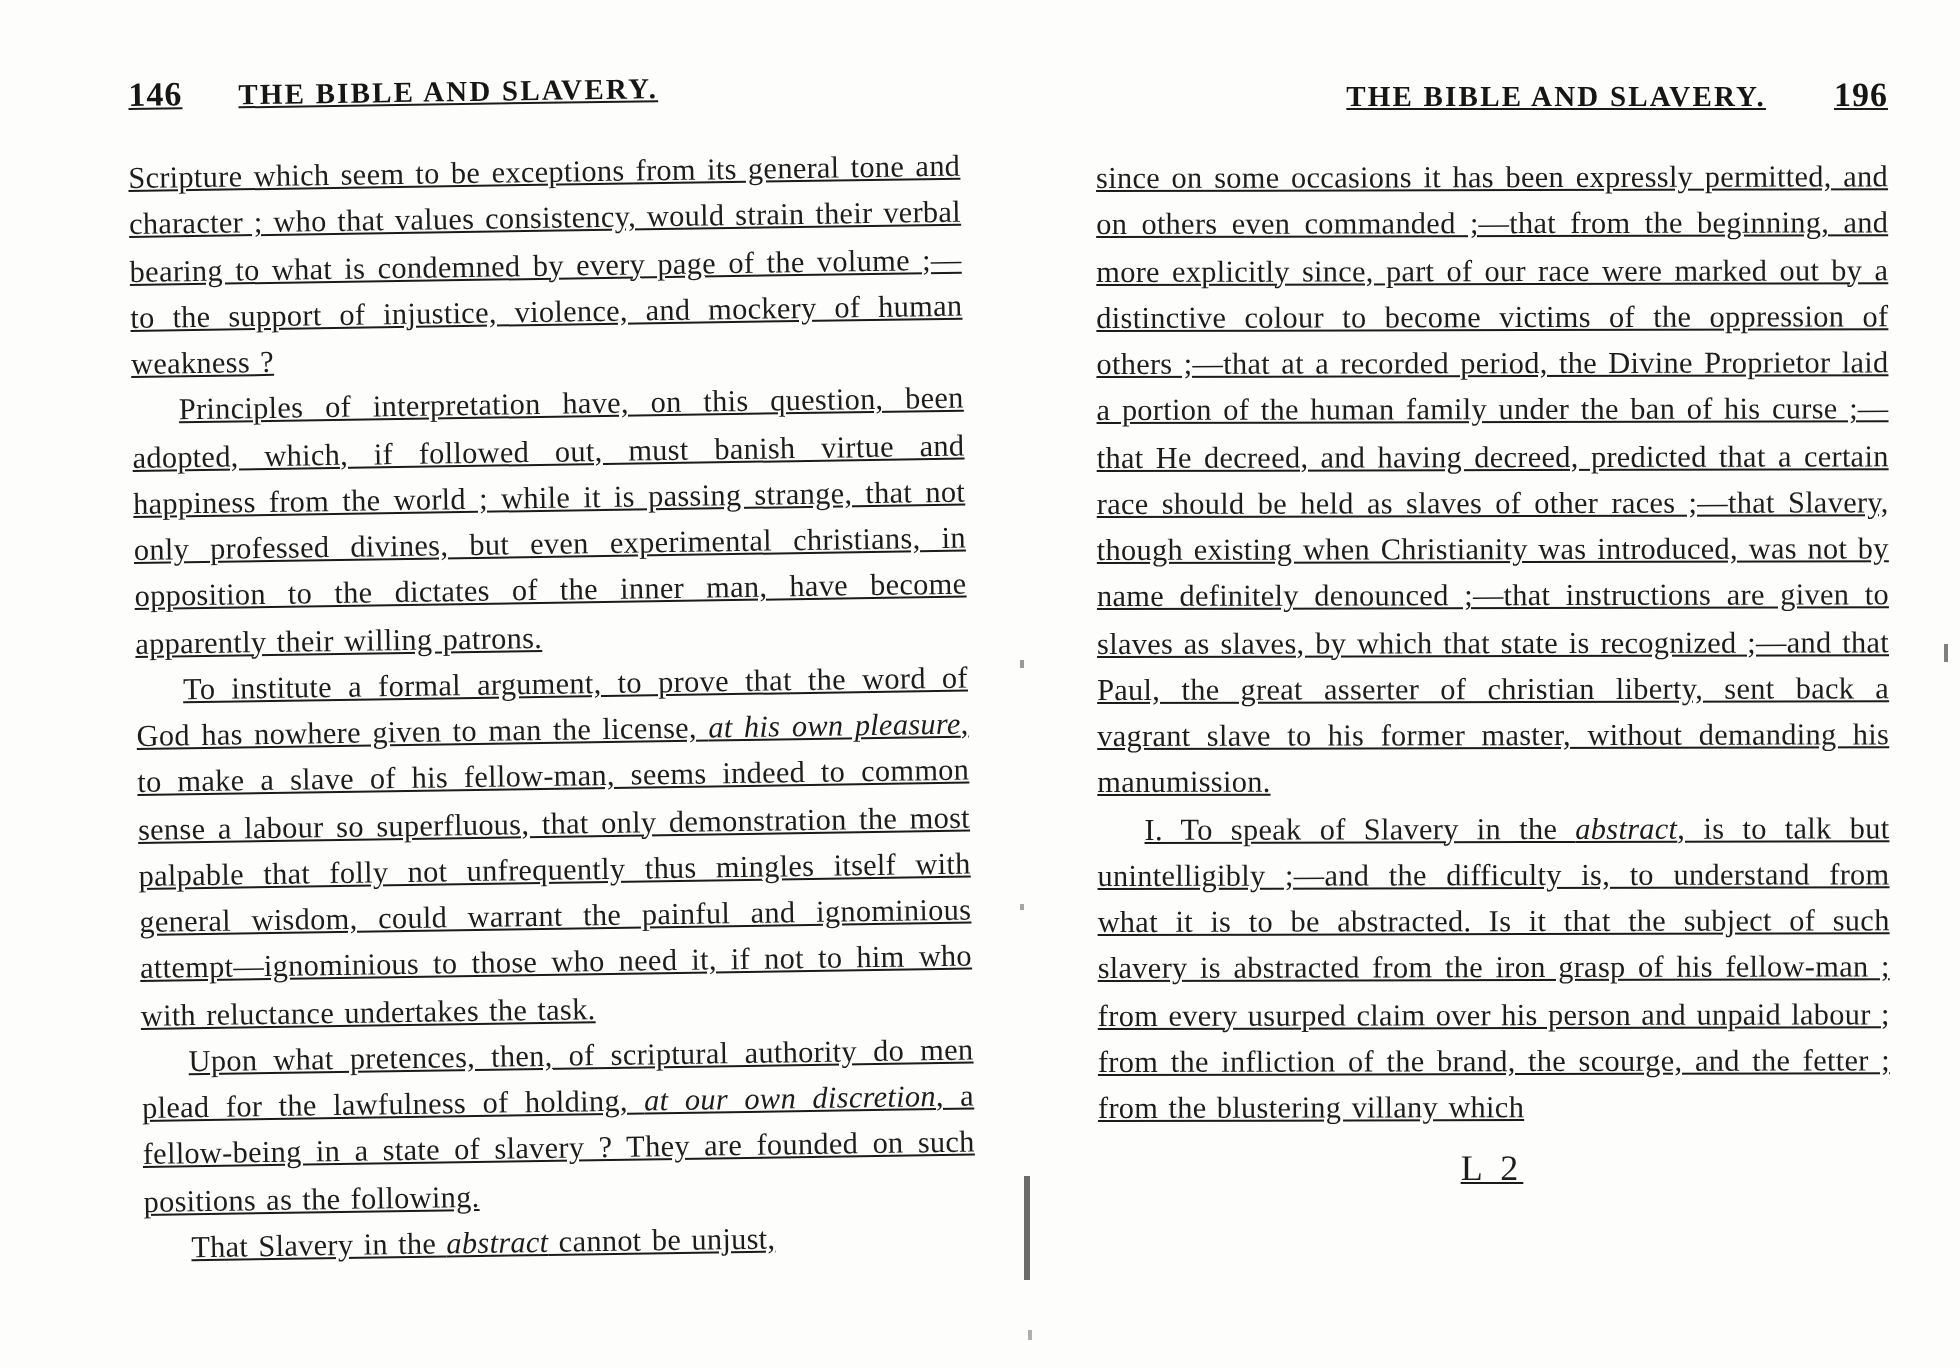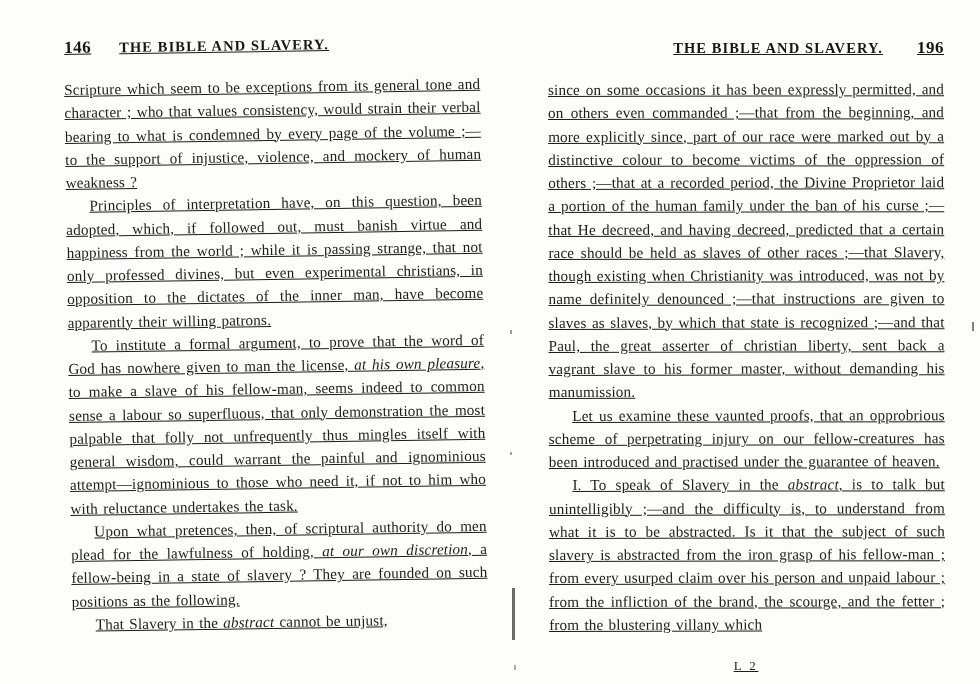--- a/index.html
+++ b/index.html
@@ -124,23 +124,23 @@
     position: absolute;
     top: 322px;
     right: 22px;
     width: 2px;
     height: 9px;
     background: #4a4a4a;
     opacity: 0.7;
   }
 
   .signature {
-    margin-top: 22px;
+    margin-top: 8px;
     text-align: center;
-    font-size: 13px;
+    font-size: 18px;
     letter-spacing: 2.5px;
     color: #1d1d1d;
   }
 </style>
 </head>
 <body>
 
 <div class="page">
   <div class="spread">
 
@@ -165,21 +165,20 @@
       <div class="gutter-mark gm4"></div>
     </div>
 
     <div class="leaf leaf-right">
       <div class="running-head rh-right">
         <span class="rh-title">THE BIBLE AND SLAVERY.</span>
         <span class="folio">196</span>
       </div>
       <div class="column" id="right-col">
           <p class="cont"><span>since on some occasions it has been expressly permitted, and on others even commanded ;—that from the beginning, and more explicitly since, part of our race were marked out by a distinctive colour to become victims of the oppression of others ;—that at a recorded period, the Divine Proprietor laid a portion of the human family under the ban of his curse ;—that He decreed, and having decreed, predicted that a certain race should be held as slaves of other races ;—that Slavery, though existing when Christianity was introduced, was not by name definitely denounced ;—that instructions are given to slaves as slaves, by which that state is recognized ;—and that Paul, the great asserter of christian liberty, sent back a vagrant slave to his former master, without demanding his manumission.</span></p>
-          <p><span>Let us examine these vaunted proofs, that an opprobrious scheme of perpetrating injury on our fellow-creatures has been introduced and practised under the guarantee of heaven.</span></p>
           <p><span>I. To speak of Slavery in the </span><em>abstract</em><span>, is to talk but unintelligibly ;—and the difficulty is, to understand from what it is to be abstracted.   Is it that the subject of such slavery is abstracted from the iron grasp of his fellow-man ; from every usurped claim over his person and unpaid labour ; from the infliction of the brand, the scourge, and the fetter ; from the blustering villany which</span></p>
         </div>
       <div class="signature">L 2</div>
       <div class="right-edge-mark"></div>
     </div>
 
   </div>
 </div>
 
 </body></html>

